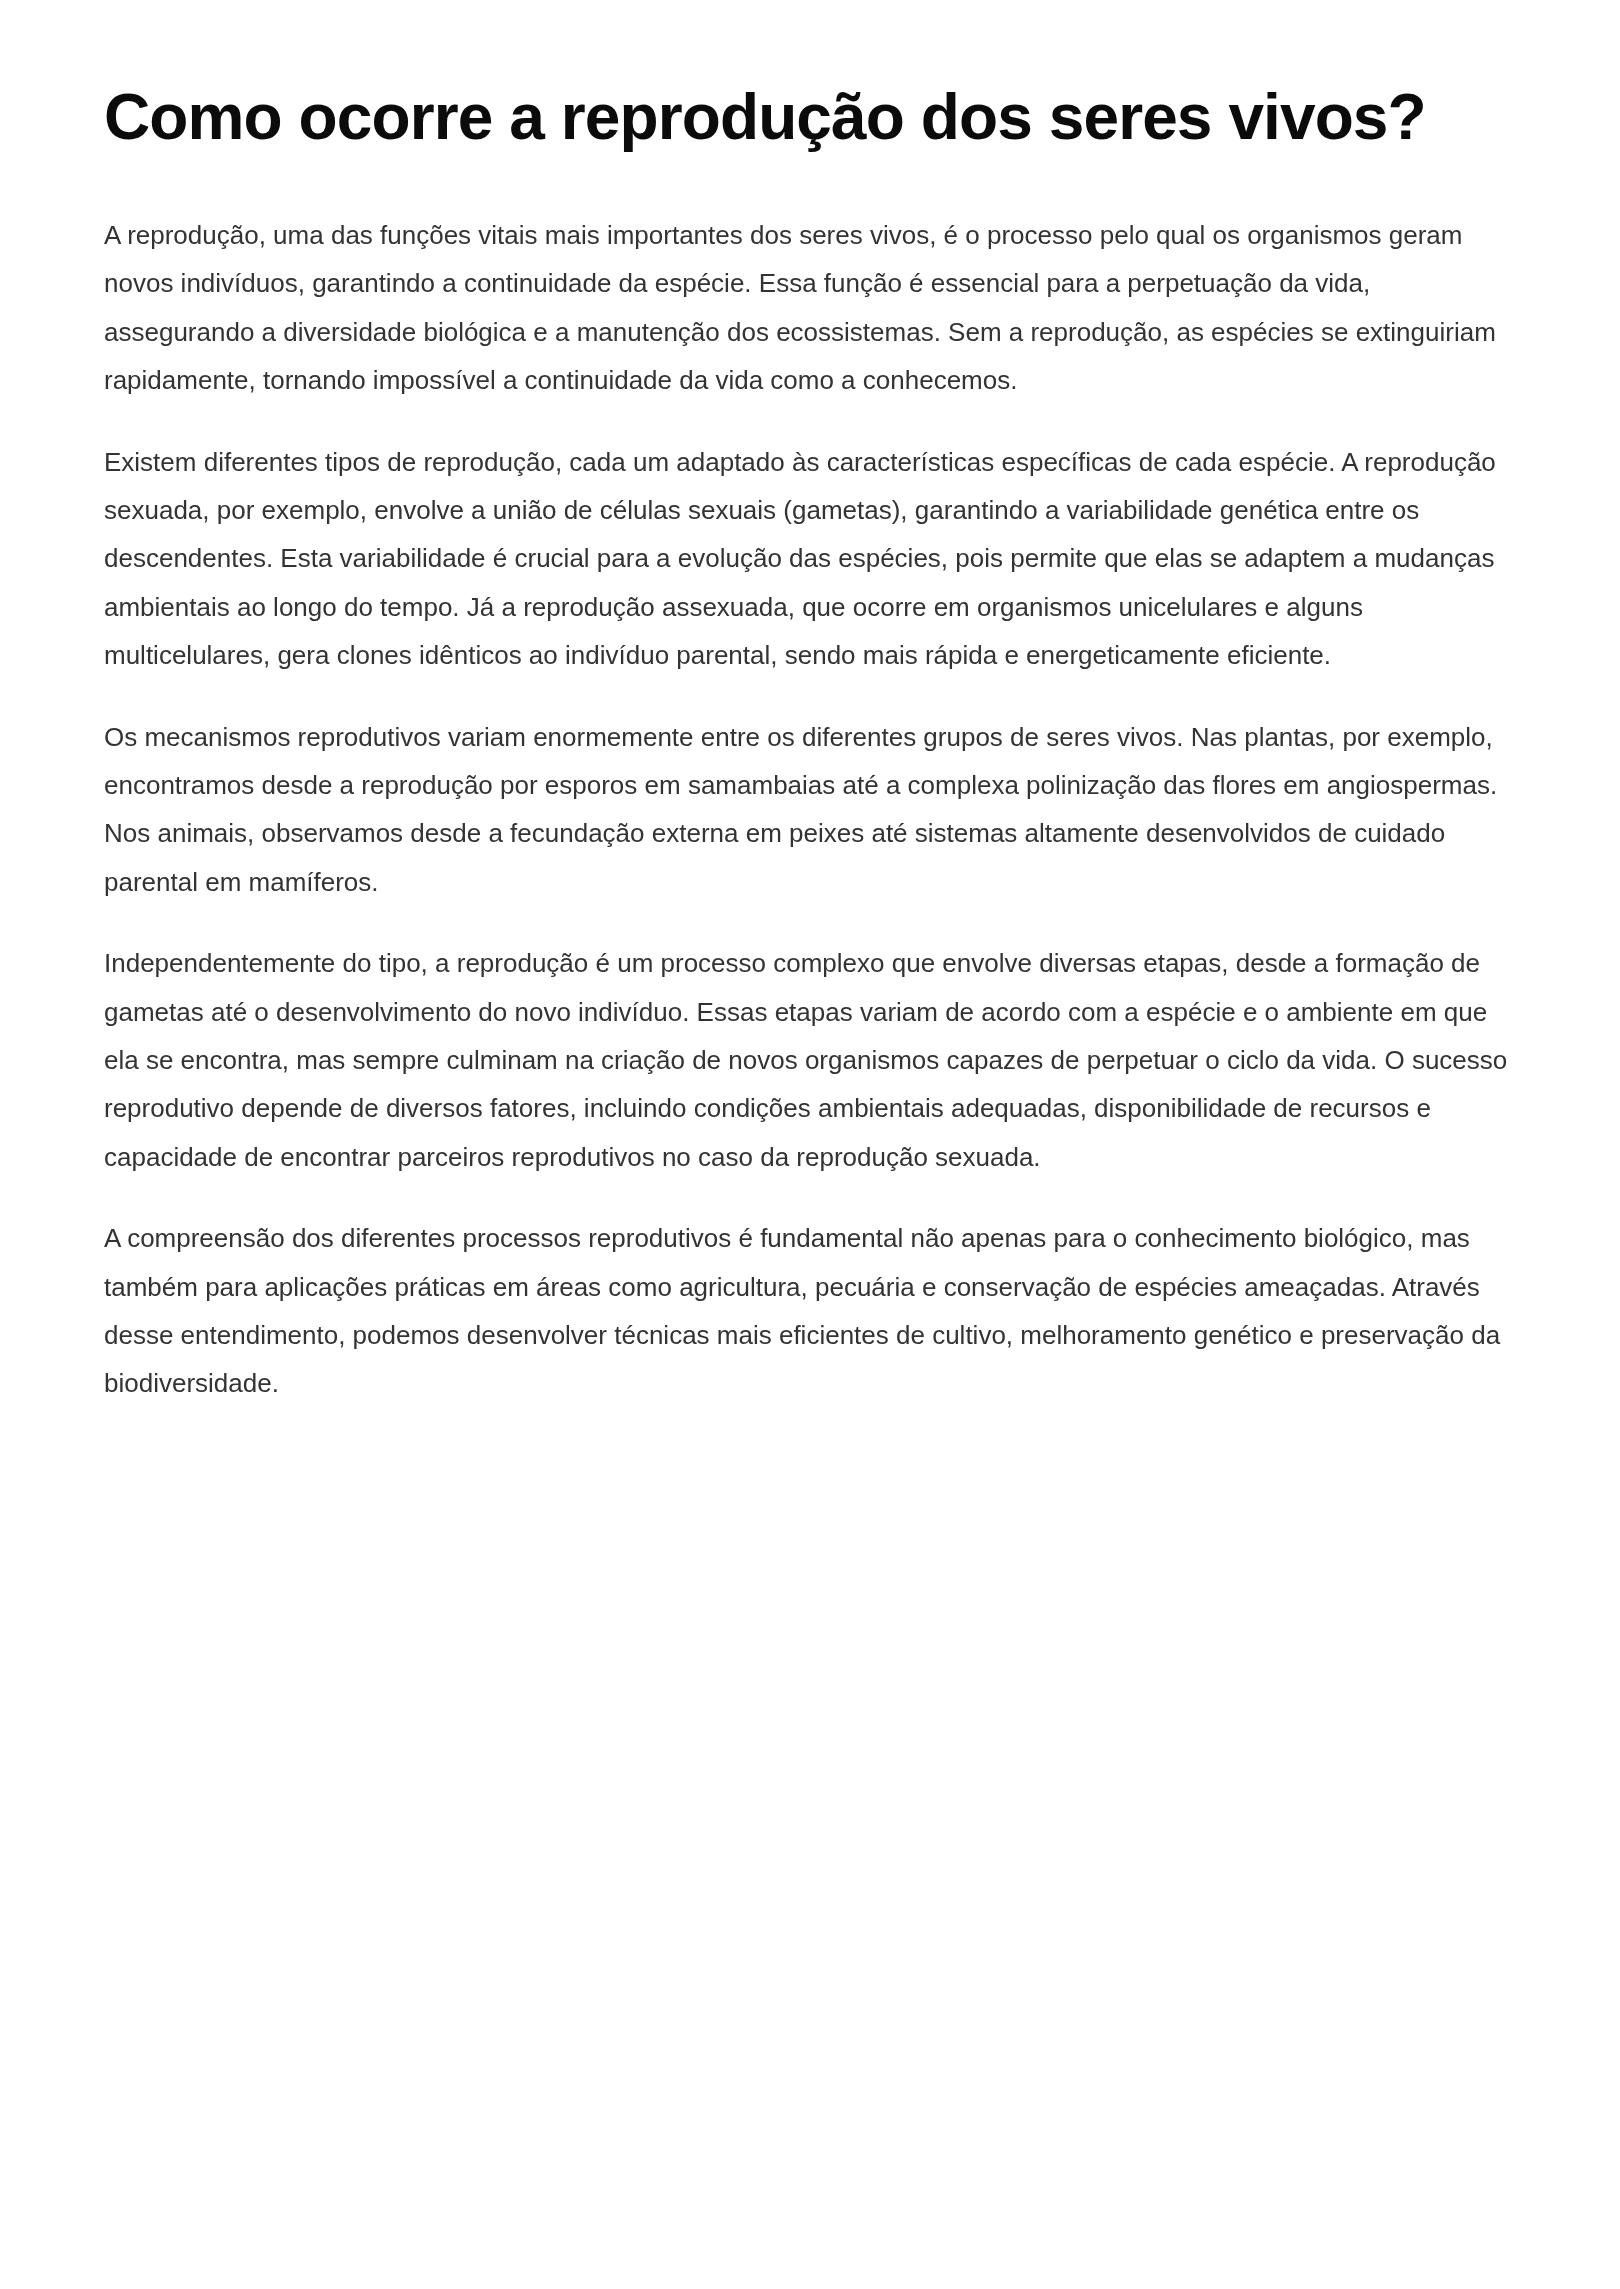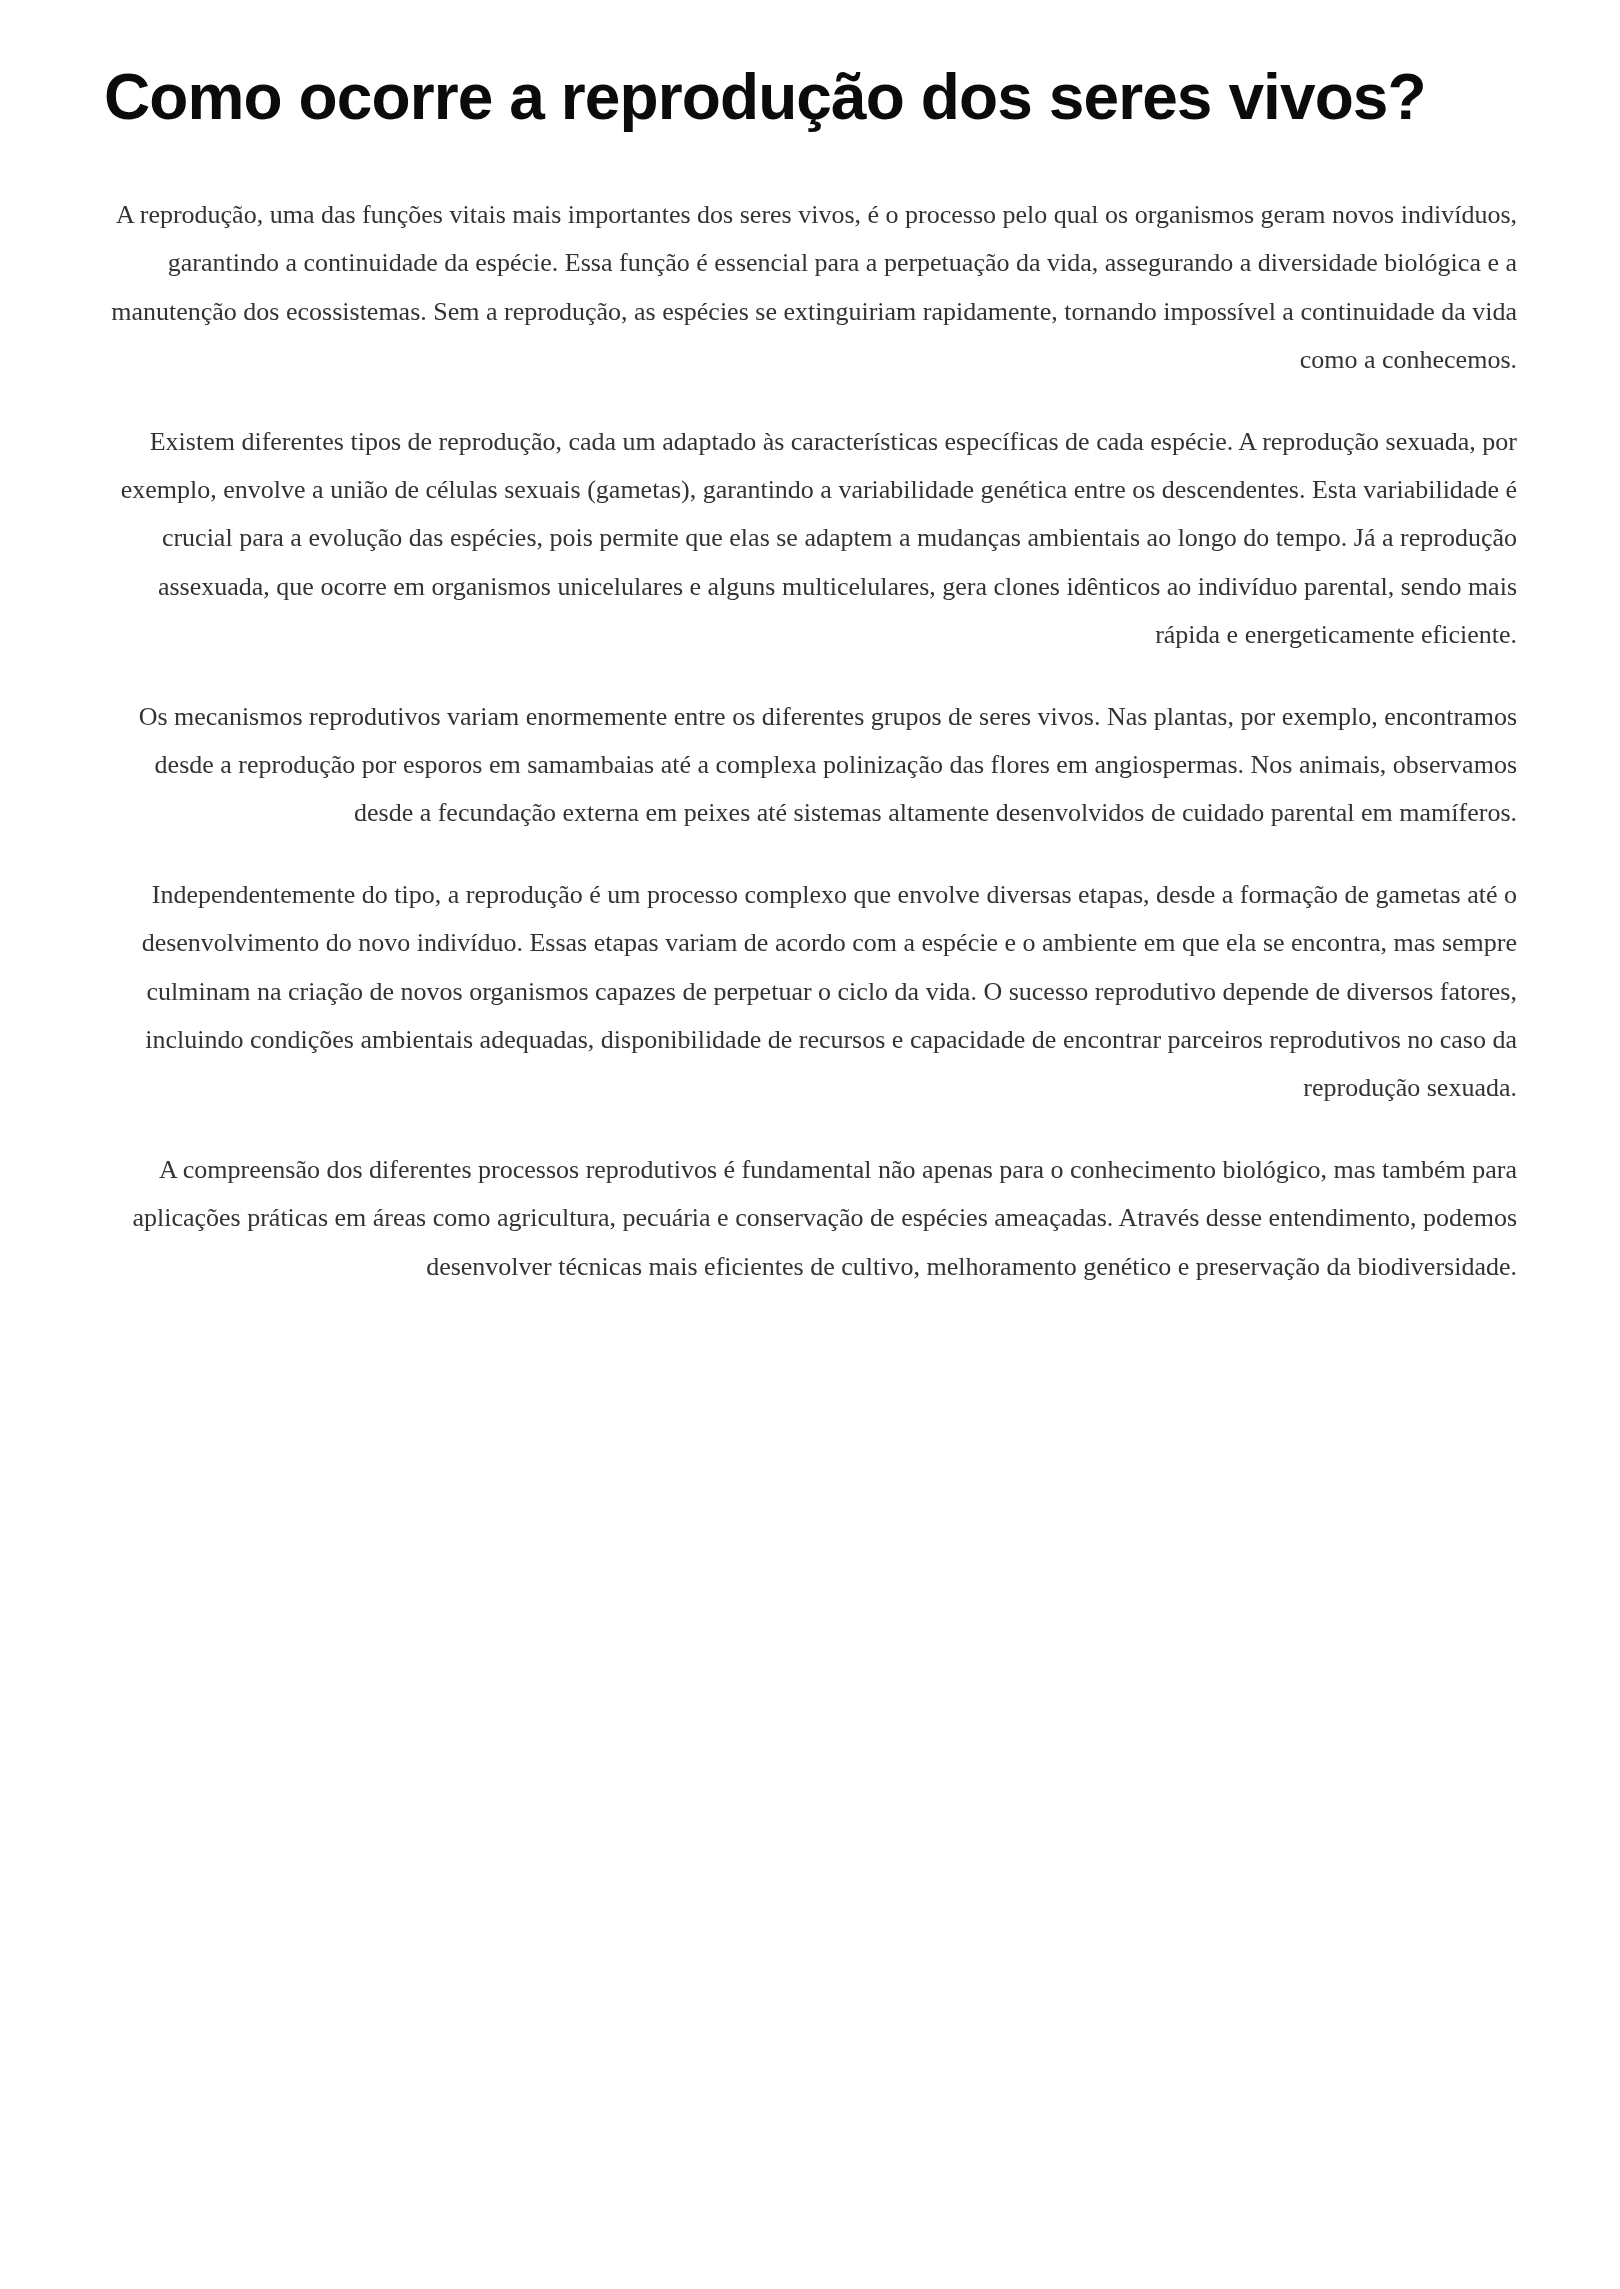--- a/index.html
+++ b/index.html
@@ -11,47 +11,46 @@
   body {
     width: 1620px;
     min-height: 2290px;
     font-family: "Liberation Sans", sans-serif;
   }
 
   .page {
     width: 1620px;
     min-height: 2290px;
     background: #ffffff;
-    padding: 60px 104px 0 104px;
+    padding: 80px 104px 0 104px;
   }
 
   .article {
     width: 1413px;
   }
 
   h1.page-title {
     font-family: "Liberation Sans", sans-serif;
     font-weight: 700;
     font-size: 64px;
     line-height: 1.17;
     letter-spacing: -0.9px;
     color: #0b0b0b;
     max-width: 1350px;
     margin: 0 0 56px 0;
   }
 
   p.paragraph {
-    font-family: Liberation Serif, serif;
+    font-family: Liberation Sans, sans-serif;
     font-weight: 400;
     font-size: 26px;
     line-height: 1.862;
     color: #333333;
     margin: 0 0 33px 0;
     max-width: 1413px;
-    text-align: right;
   }
 </style>
 </head>
 <body>
 
 <div class="page">
   <article class="article">
 
     <h1 class="page-title">Como ocorre a reprodução dos seres vivos?</h1>
 

